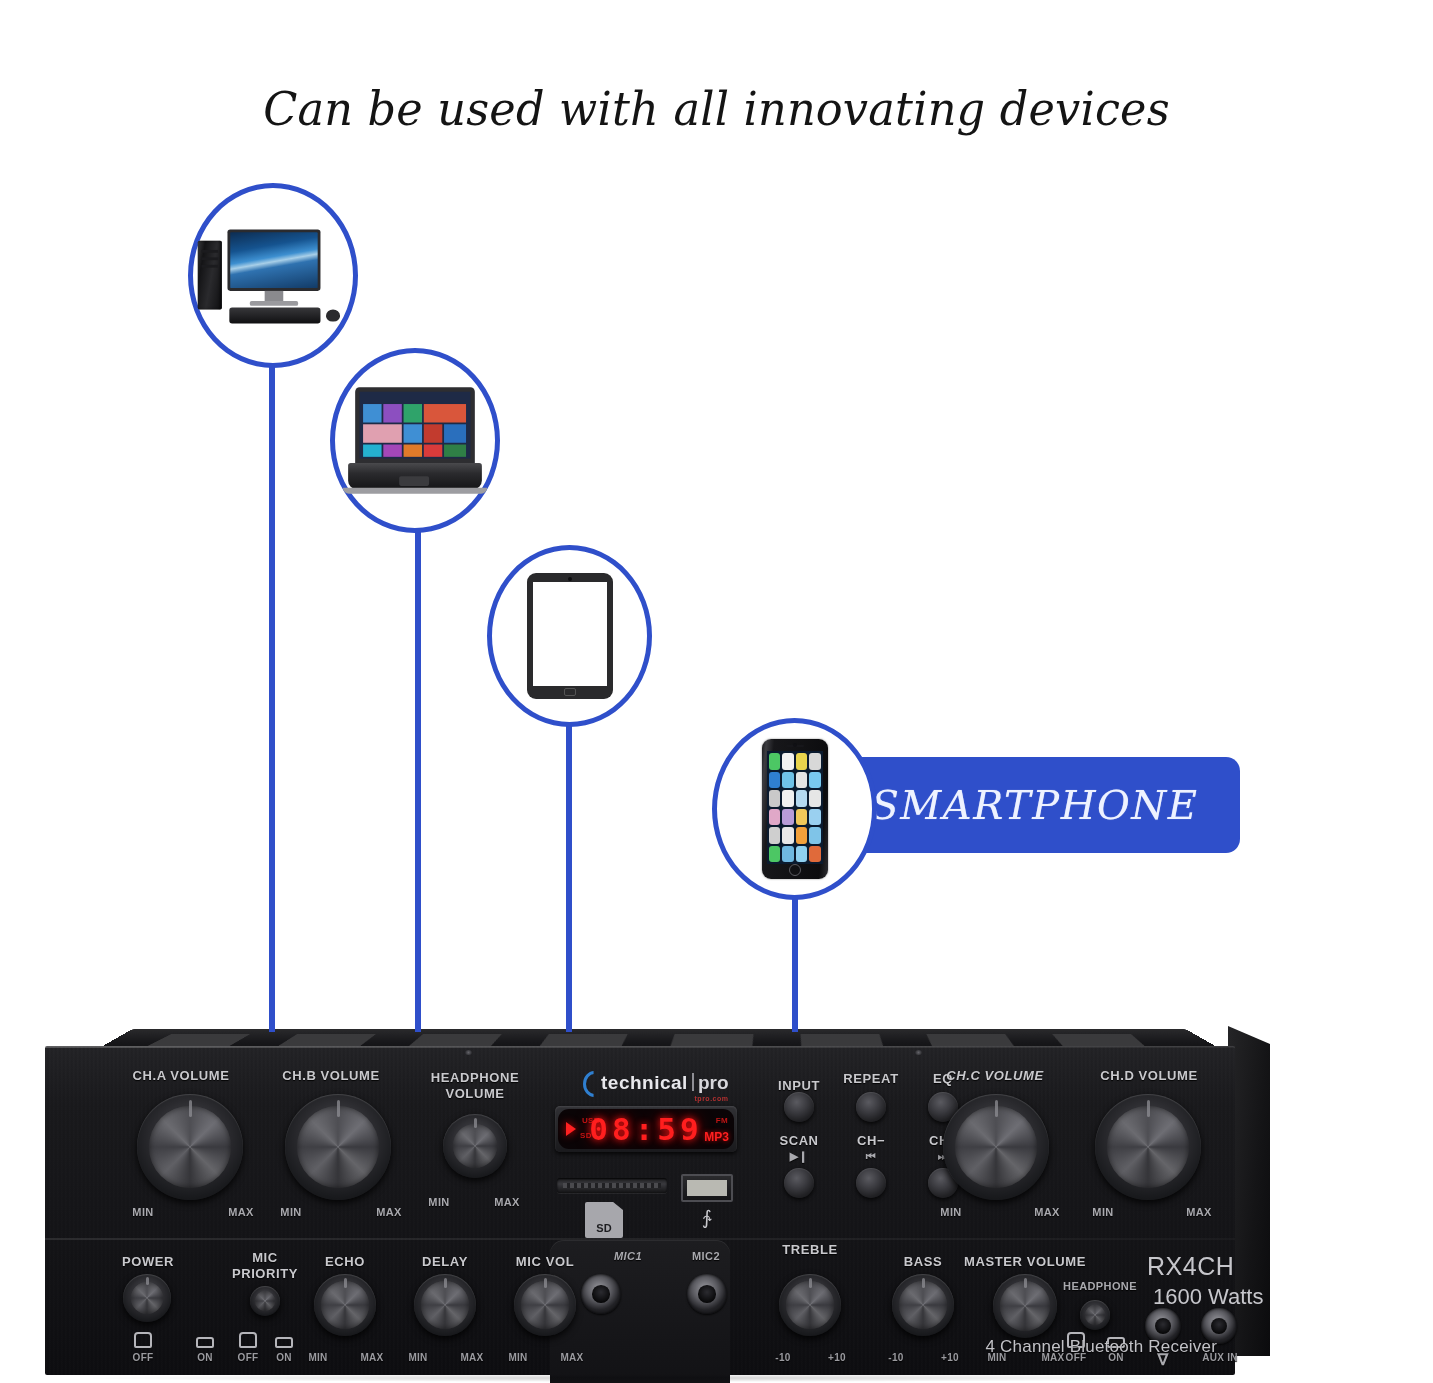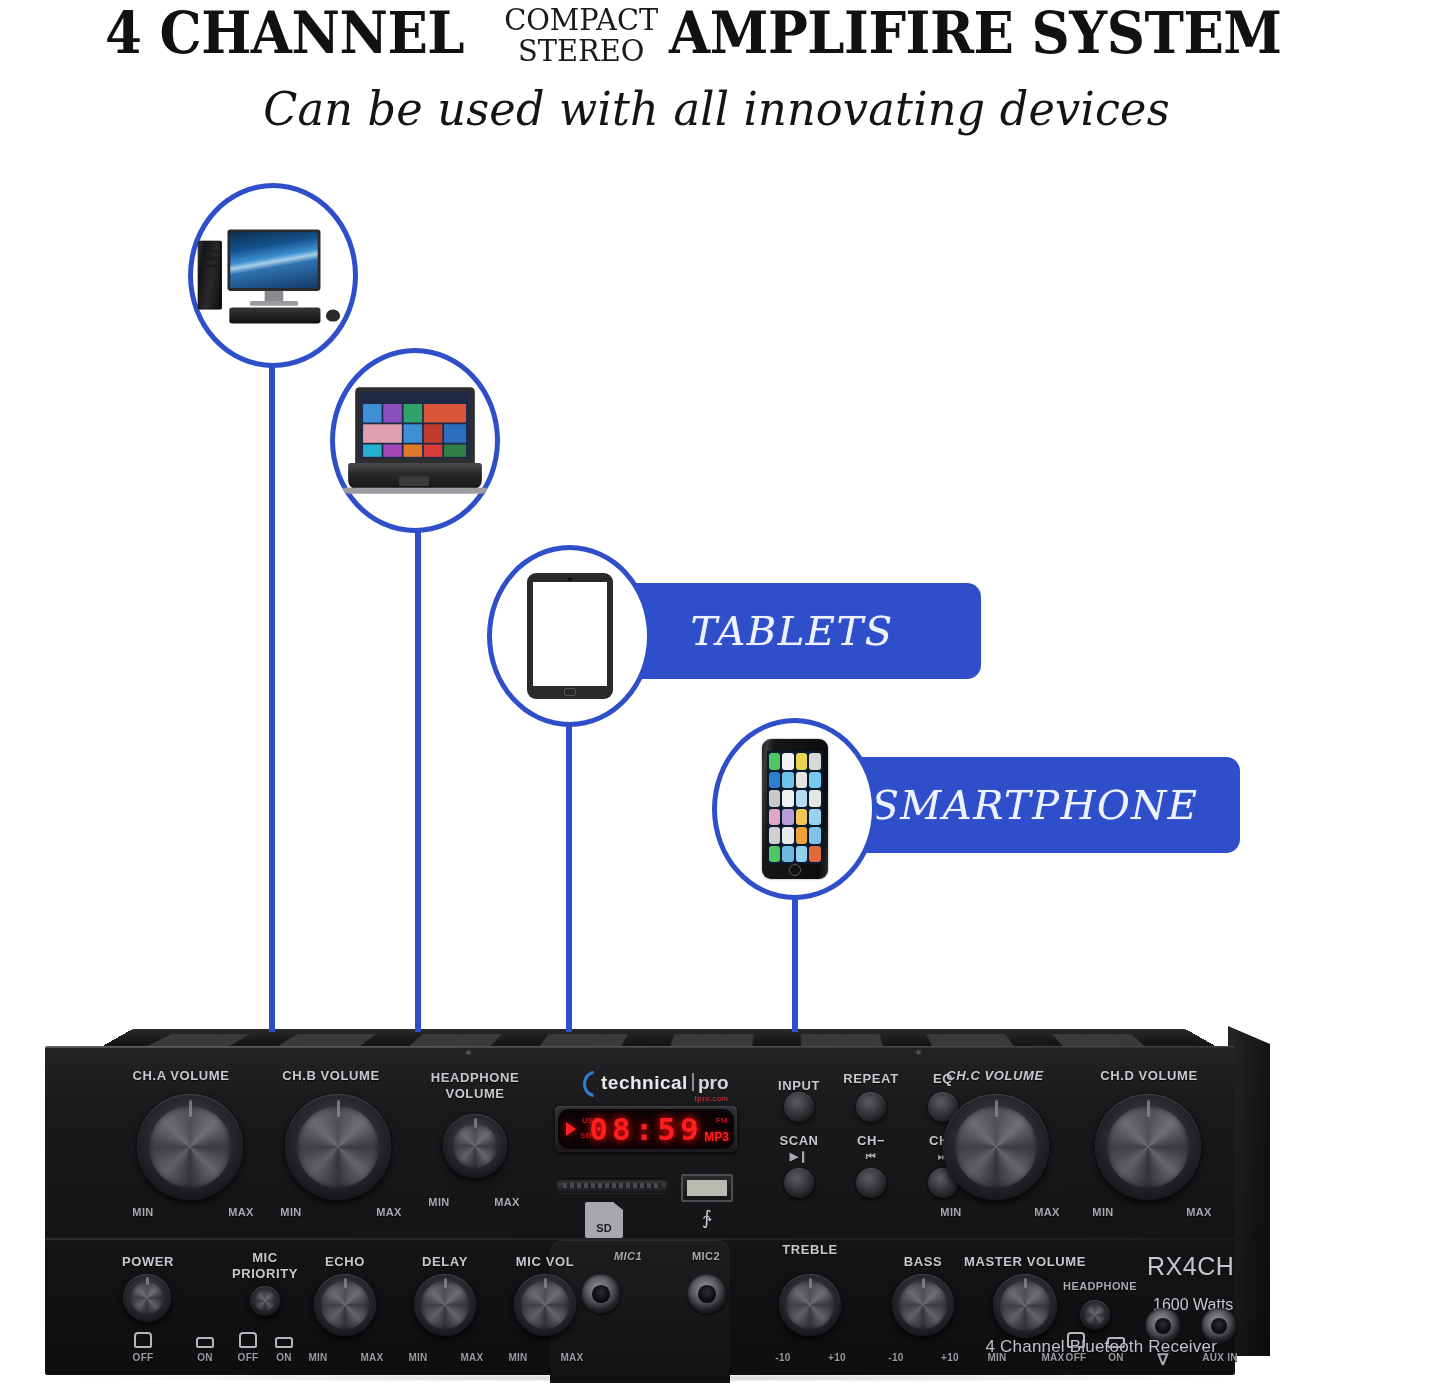--- a/index.html
+++ b/index.html
@@ -341,28 +341,20 @@
     background: radial-gradient(ellipse at center, rgba(0,0,0,.18), rgba(0,0,0,0) 72%);
   }
   .screw { position:absolute; width:7px; height:5px; border-radius:50%;
     background: radial-gradient(circle,#6a6a70,#1a1a1d); opacity:.9;}
 </style>
 </head>
 <body>
 
 <div id="stage">
 
-  <div class="headline">
-    <span class="hl-big">4 CHANNEL</span>
-    <span class="hl-mid">
-      <div>COMPACT</div>
-      <div>STEREO</div>
-    </span>
-    <span class="hl-big">AMPLIFIRE SYSTEM</span>
-  </div>
   <div class="subhead">Can be used with all innovating devices</div>
 
   <div class="droppipe" style="left:269px; top:352px; height:680px;"></div>
   <div class="circle" style="left:188px; top:183px; width:170px; height:185px;">
     <div class="dev" style="width:155px;height:104px;transform:scale(.93) translateX(-4px);">
       <div class="pc-tower">
           <i style="top:10px"></i>
           <i style="top:18px"></i>
           <i style="top:26px"></i>
         </div>
@@ -396,23 +388,20 @@
         <div class="lp-tile" style="left:96px; top:60px; width:25px; height:14px; background:#2f7f46;"></div>
       </div>
         </div>
       <div class="lp-base"></div>
       <div class="lp-track"></div>
       <div class="lp-foot"></div>
     </div>
   </div>
 
   <div class="droppipe" style="left:566px; top:700px; height:332px;"></div>
-  <div class="bubble" style="left:603px; top:583px; width:378px; height:96px;">
-    <span>TABLETS</span>
-  </div>
   <div class="circle" style="left:487px; top:545px; width:165px; height:182px;">
     <div class="dev" style="width:86px;height:126px;">
       <div class="tb-body">
           <div class="tb-screen"></div>
         </div>
       <div class="tb-cam"></div>
         <div class="tb-home"></div>
     </div>
   </div>
 
@@ -640,21 +629,21 @@
       <div class="lbl small" style="left:1005px; top:234px; width:100px;">HEADPHONE</div>
       <div class="knob sm" style="left:1035px; top:254px; width:30px; height:30px;">
         <div class="cap"></div>
       </div>
       <div class="toggle-ic" style="left:1022px; top:286px;"></div>
       <div class="lbl tiny" style="left:1013px; top:306px; width:36px;">OFF</div>
       <div class="toggle-ic flat" style="left:1062px; top:291px;"></div>
       <div class="lbl tiny" style="left:1053px; top:306px; width:36px;">ON</div>
 
       <div class="badge-model" style="left:1102px; top:206px; font-size:25px; letter-spacing:.5px;">RX4CH</div>
-      <div class="badge-model" style="left:1108px; top:250px; font-size:16px;">1600 Watts</div>
+      <div class="badge-model" style="left:1108px; top:238px; font-size:22px;">1600 Watts</div>
 
       <div class="jack" style="left:1100px; top:262px; width:36px; height:36px;">
           <div class="hole"></div>
         </div>
       <div class="lbl small" style="left:1098px; top:304px; width:40px; font-size:16px;">∇</div>
       <div class="jack" style="left:1156px; top:262px; width:36px; height:36px;">
           <div class="hole"></div>
         </div>
       <div class="lbl tiny" style="left:1146px; top:306px; width:58px;">AUX IN</div>
 

